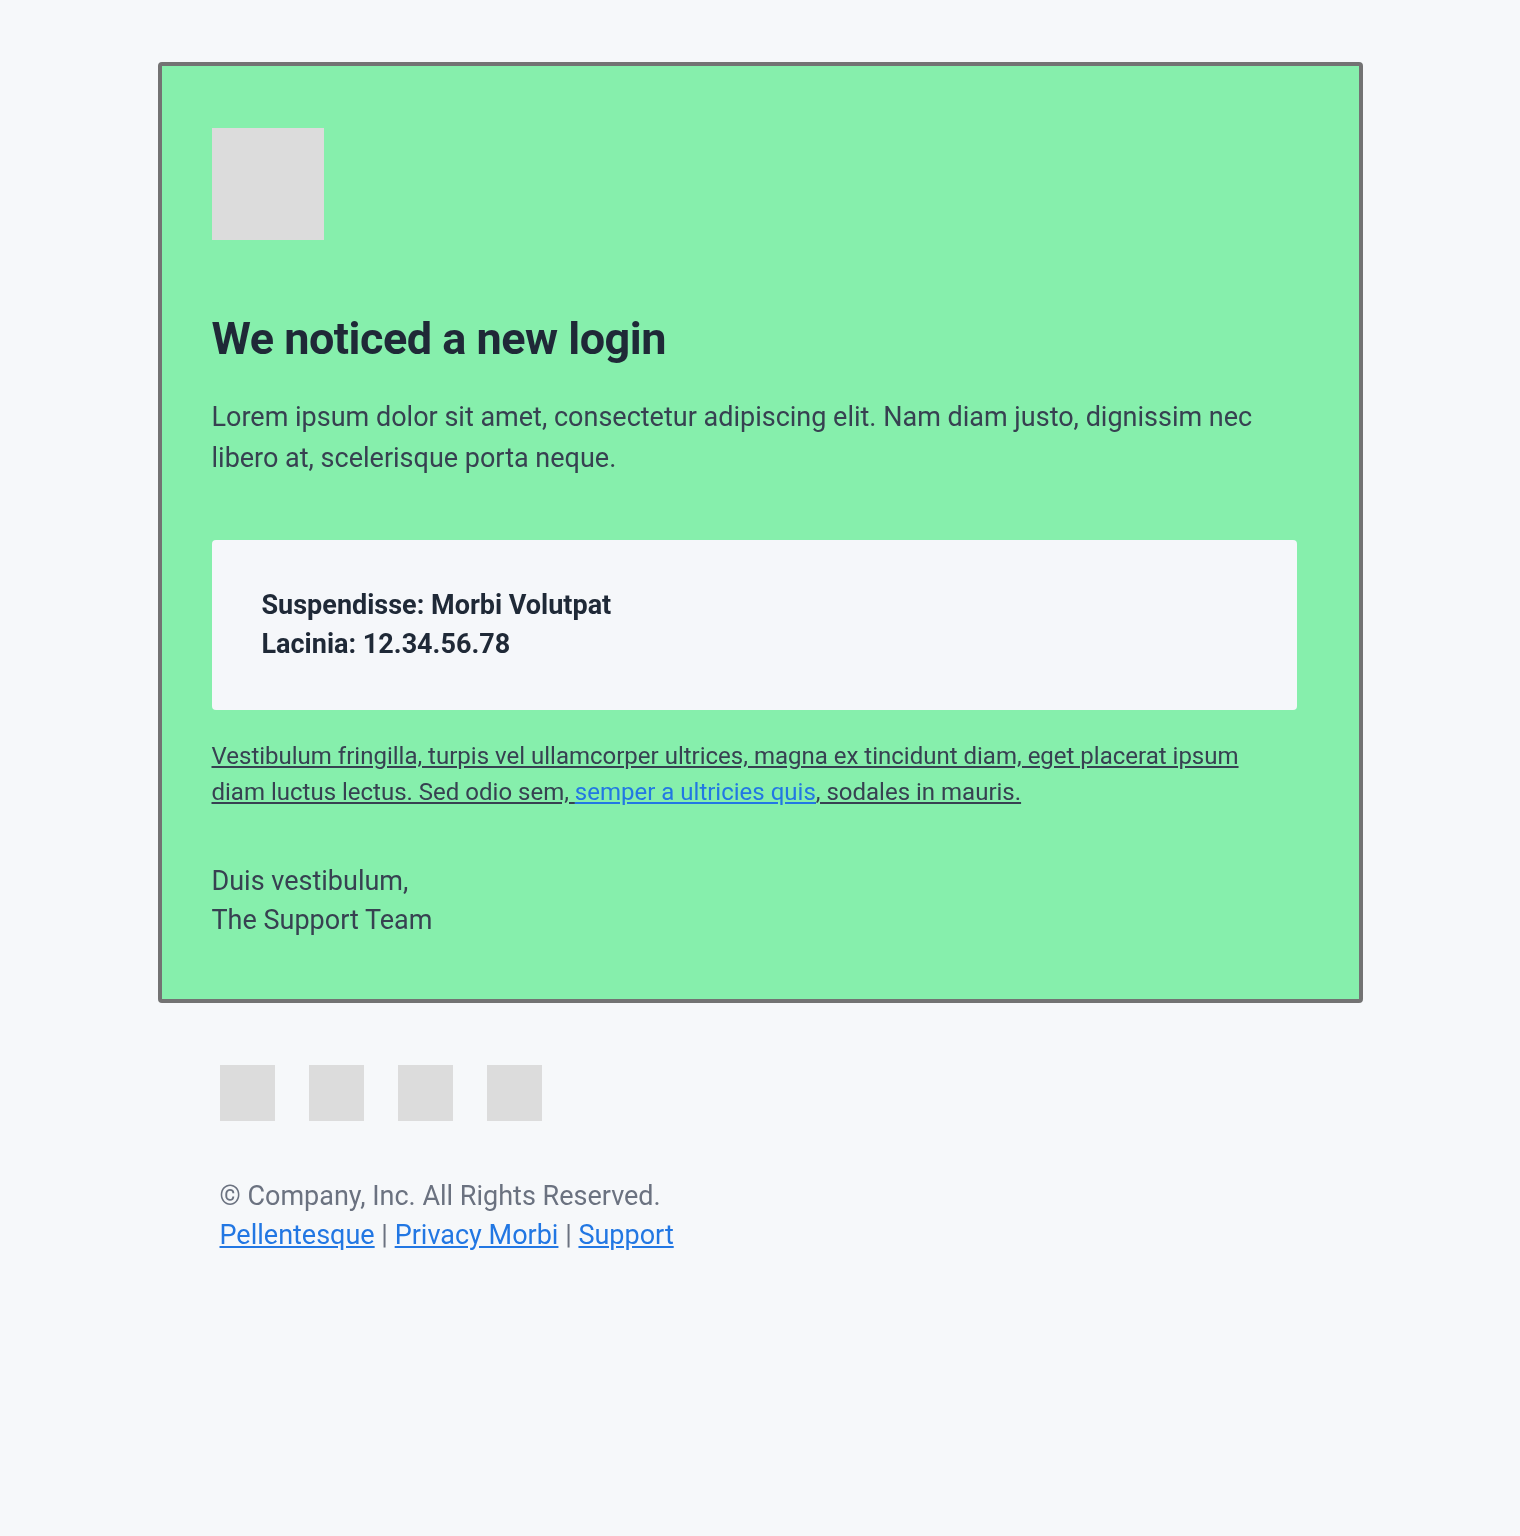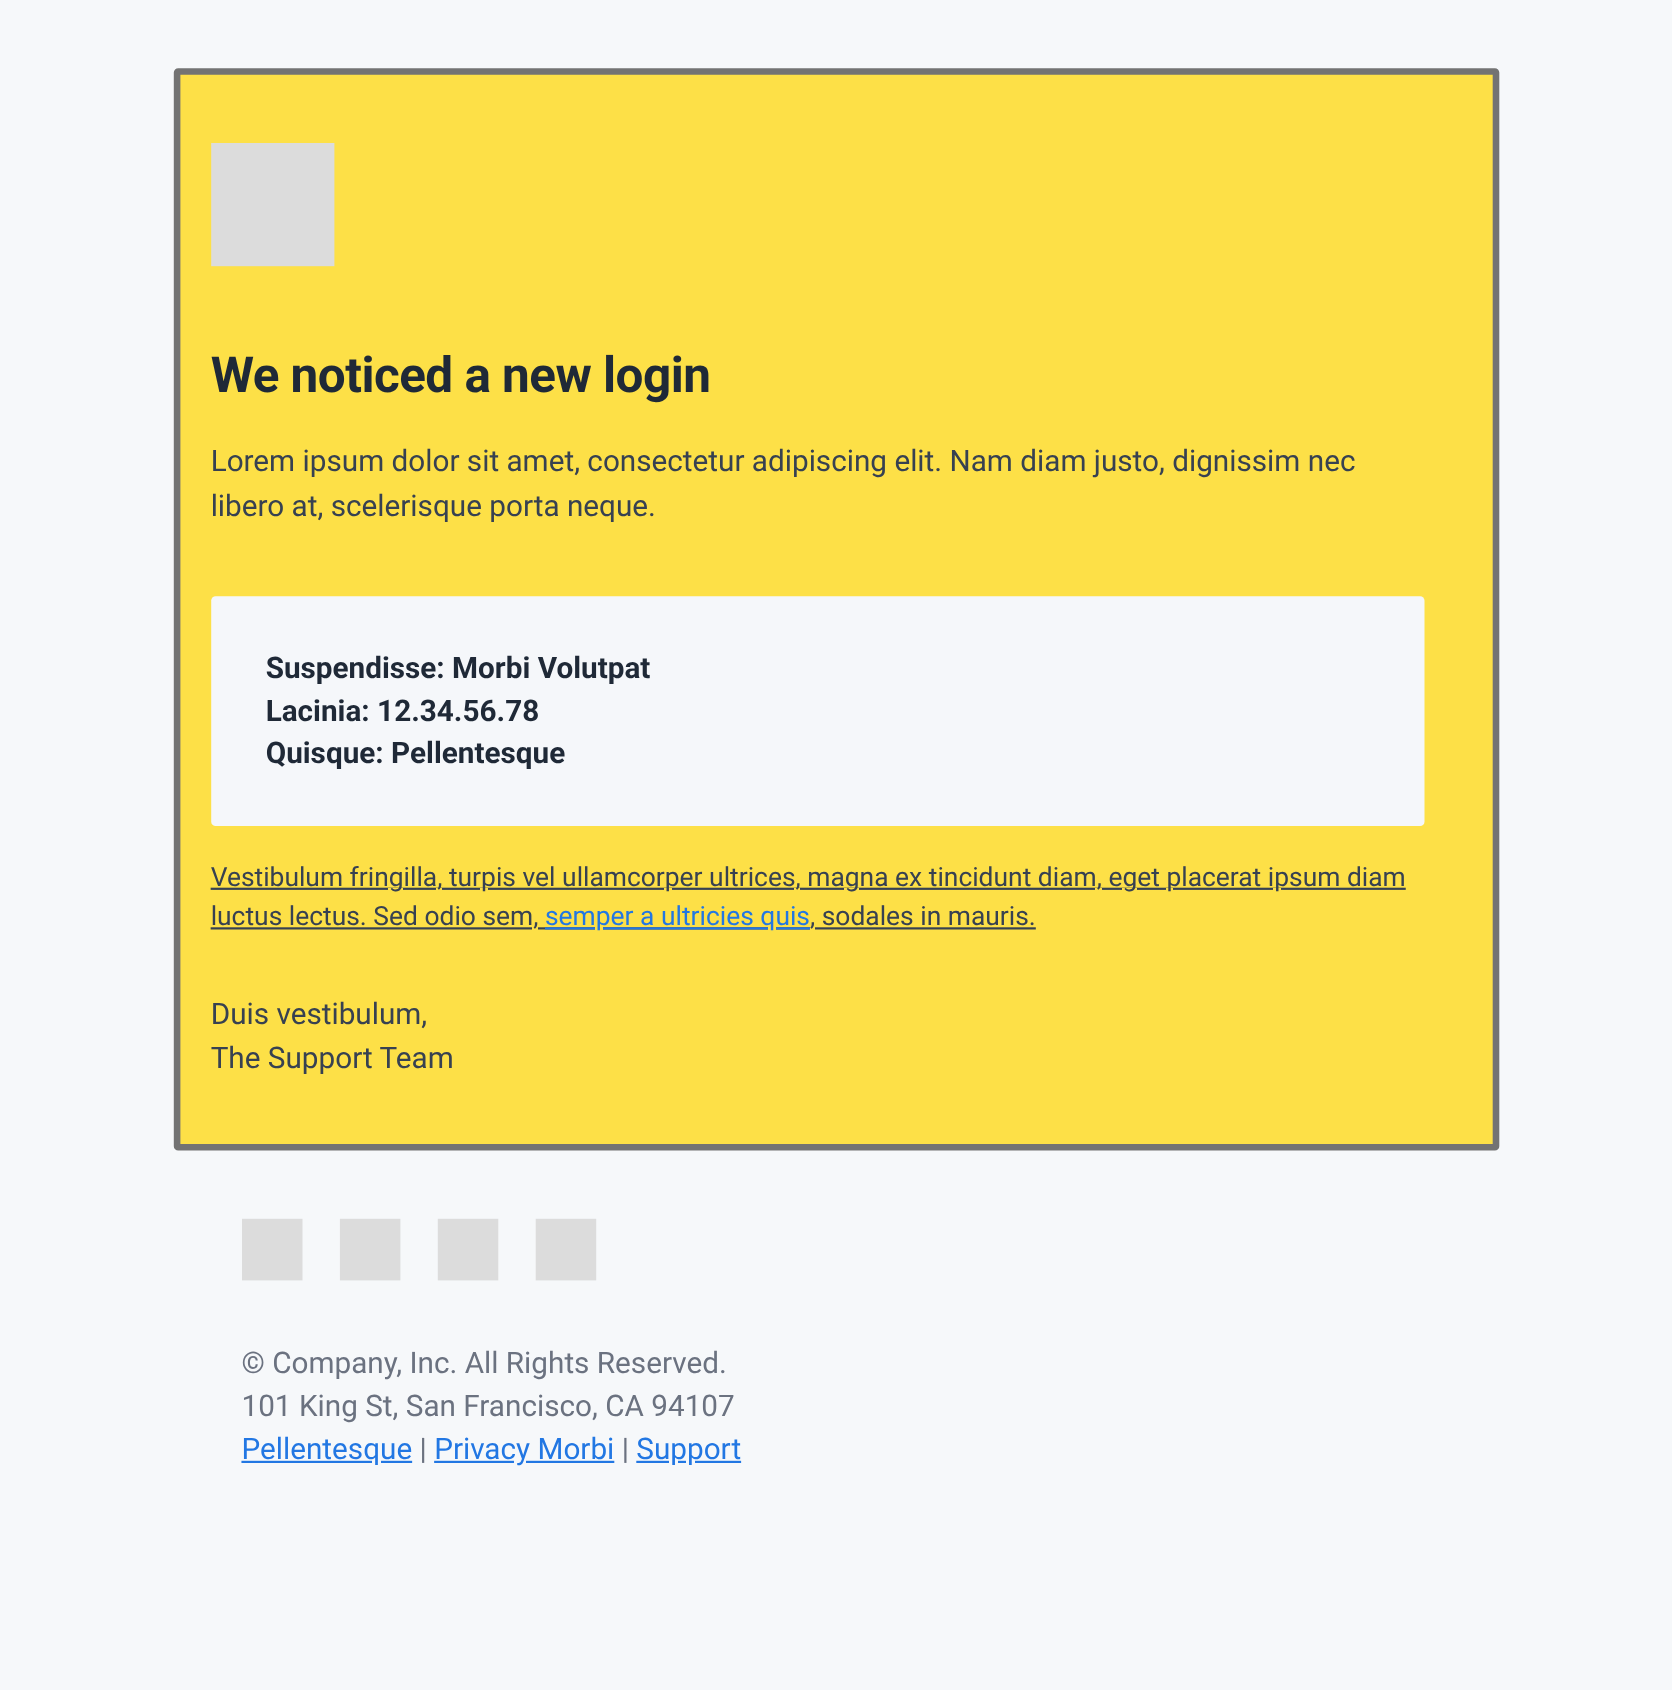--- a/index.html
+++ b/index.html
@@ -10,24 +10,24 @@
     body {
       font-family: -apple-system, BlinkMacSystemFont, "Segoe UI", Roboto, Helvetica, Arial, sans-serif;
       background: #f6f8fa;
       width: 1520px;
       height: 1536px;
       padding: 62px 0 0 0;
     }
     .email-card {
       width: 1205px;
       margin: 0 auto;
-      background: #fde047;
-      border: 6px solid #737373;
+      background: #86efac;
+      border: 4px solid #737373;
       border-radius: 4px;
-      padding: 62px 62px 58px 28px;
+      padding: 62px 62px 58px 50px;
     }
     .logo-placeholder {
       width: 112px;
       height: 112px;
       background: #dcdcdc;
     }
     .email-title {
       font-size: 45px;
       font-weight: 700;
       color: #1f2937;
@@ -109,21 +109,20 @@
 <div class="email-card">
   <div class="logo-placeholder"></div>
 
   <h1 class="email-title">We noticed a new login</h1>
 
   <p class="email-intro">Lorem ipsum dolor sit amet, consectetur adipiscing elit. Nam diam justo, dignissim nec libero at, scelerisque porta neque.</p>
 
   <div class="detail-box">
     <div class="detail-row">Suspendisse: Morbi Volutpat</div>
     <div class="detail-row">Lacinia: 12.34.56.78</div>
-    <div class="detail-row">Quisque: Pellentesque</div>
   </div>
 
   <p class="email-paragraph">
     <span>Vestibulum fringilla, turpis vel ullamcorper ultrices, magna ex tincidunt diam, eget placerat ipsum diam luctus lectus. Sed odio sem, </span><a href="#" class="inline-link">semper a ultricies quis</a><span>, sodales in mauris.</span>
   </p>
 
   <p class="signoff">
     <span>Duis vestibulum,</span><br>
     <span>The Support Team</span>
   </p>
@@ -131,18 +130,17 @@
 
 <div class="footer">
   <div class="social-row">
     <div class="social-icon-placeholder"></div>
     <div class="social-icon-placeholder"></div>
     <div class="social-icon-placeholder"></div>
     <div class="social-icon-placeholder"></div>
   </div>
 
   <p class="footer-line first">© Company, Inc. All Rights Reserved.</p>
-  <p class="footer-line mt0">101 King St, San Francisco, CA 94107</p>
 
   <p class="footer-line mt0">
     <a href="#" class="footer-link">Pellentesque</a><span class="sep"> | </span><a href="#" class="footer-link">Privacy Morbi</a><span class="sep"> | </span><a href="#" class="footer-link">Support</a>
   </p>
 </div>
 
 </body></html>

